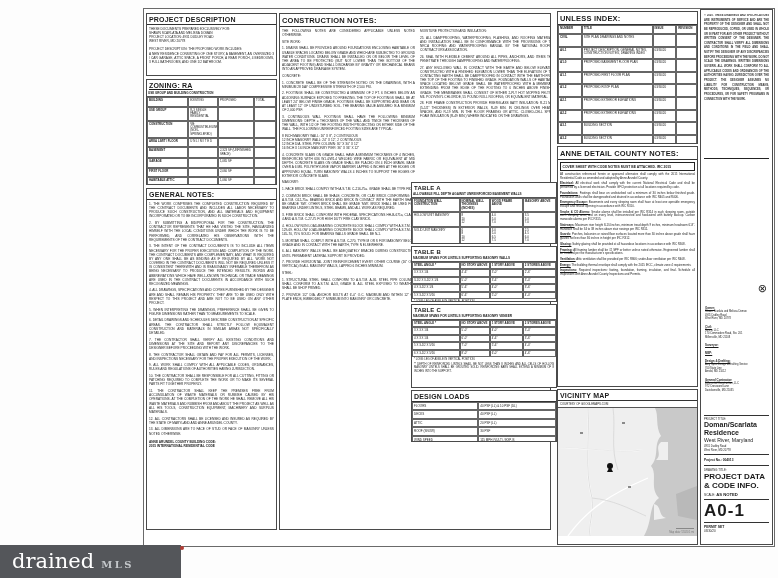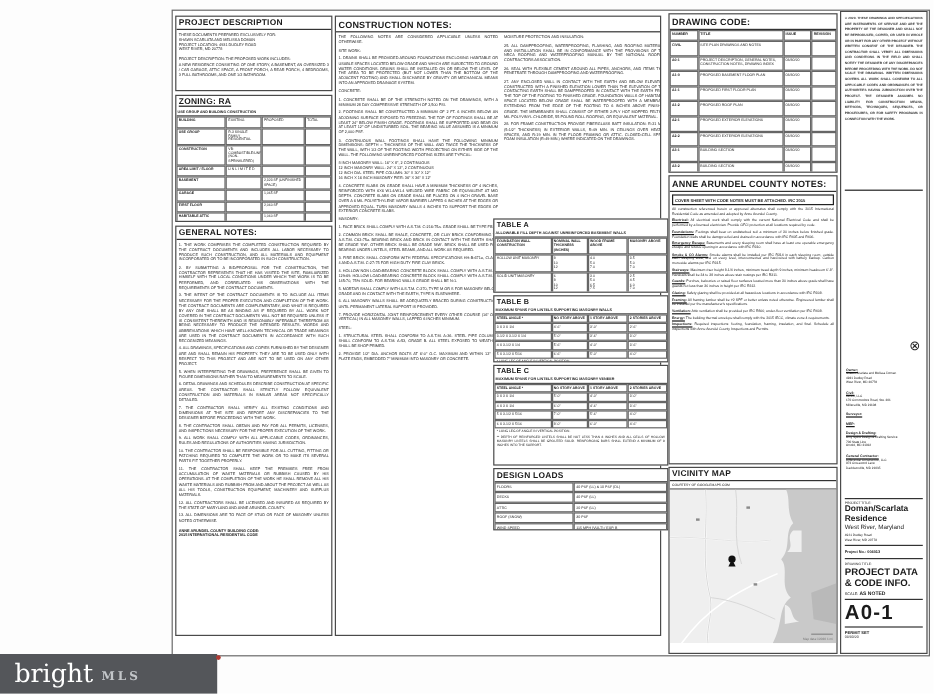--- a/index.html
+++ b/index.html
@@ -360,21 +360,21 @@
 
         <div class="dlrow">
           <div>WIND SPEED</div>
           <div>115 MPH (VULT) / EXP. B</div>
         </div>
 
       </div>
   </div>
 
   <div class="panel" style="left:413px;top:2px;width:141px;height:133px;">
-    <div class="ptitle big">DRAWING CODE:</div>
+    <div class="ptitle big">UNLESS INDEX:</div>
     <div class="dxrow hd">
       <div>NUMBER</div>
       <div>TITLE</div>
       <div>ISSUE</div>
       <div>REVISION</div>
     </div>
     <div>
 
         <div class="dxrow">
           <div style="font-weight:bold;">CIVIL</div>
@@ -436,21 +436,21 @@
           <div style="font-weight:bold;">A3-2</div>
           <div>BUILDING SECTION</div>
           <div>03/30/20</div>
           <div></div>
         </div>
 
       </div>
   </div>
 
   <div class="panel" style="left:413px;top:137px;width:141px;height:241px;">
-    <div class="ptitle big">ANNE ARUNDEL COUNTY NOTES:</div>
+    <div class="ptitle big">ANNE DETAIL COUNTY NOTES:</div>
     <div class="banner">COVER SHEET WITH CODE NOTES MUST BE ATTACHED. IRC 2015</div>
     <div class="pad" style="padding-top:0;">
 
         <div class="cnote">
           <span class="lead"></span>
           <span>All construction referenced herein or approved alternates shall comply with the 2015 International Residential Code as amended and adopted by Anne Arundel County.</span>
         </div>
 
         <div class="cnote">
           <span class="lead">Electrical:</span>
@@ -597,16 +597,16 @@
       <div class="tb-sheet">A0-1</div>
       <div class="hrline"></div>
       <div class="tb-issue">PERMIT SET</div>
       <div class="tb-date">03/30/20</div>
     </div>
   </div>
 
 </div>
 
 <div id="brightmls" style="background: rgb(84, 86, 90);">
-  <span class="bright">bright</span>
+  <span class="bright">drained</span>
   <span class="bright-dot" style="background: rgb(178, 59, 52);"></span>
   <span class="mls" style="color: rgb(195, 198, 201); font-weight: bold;">MLS</span>
 </div>
 
 </body></html>

